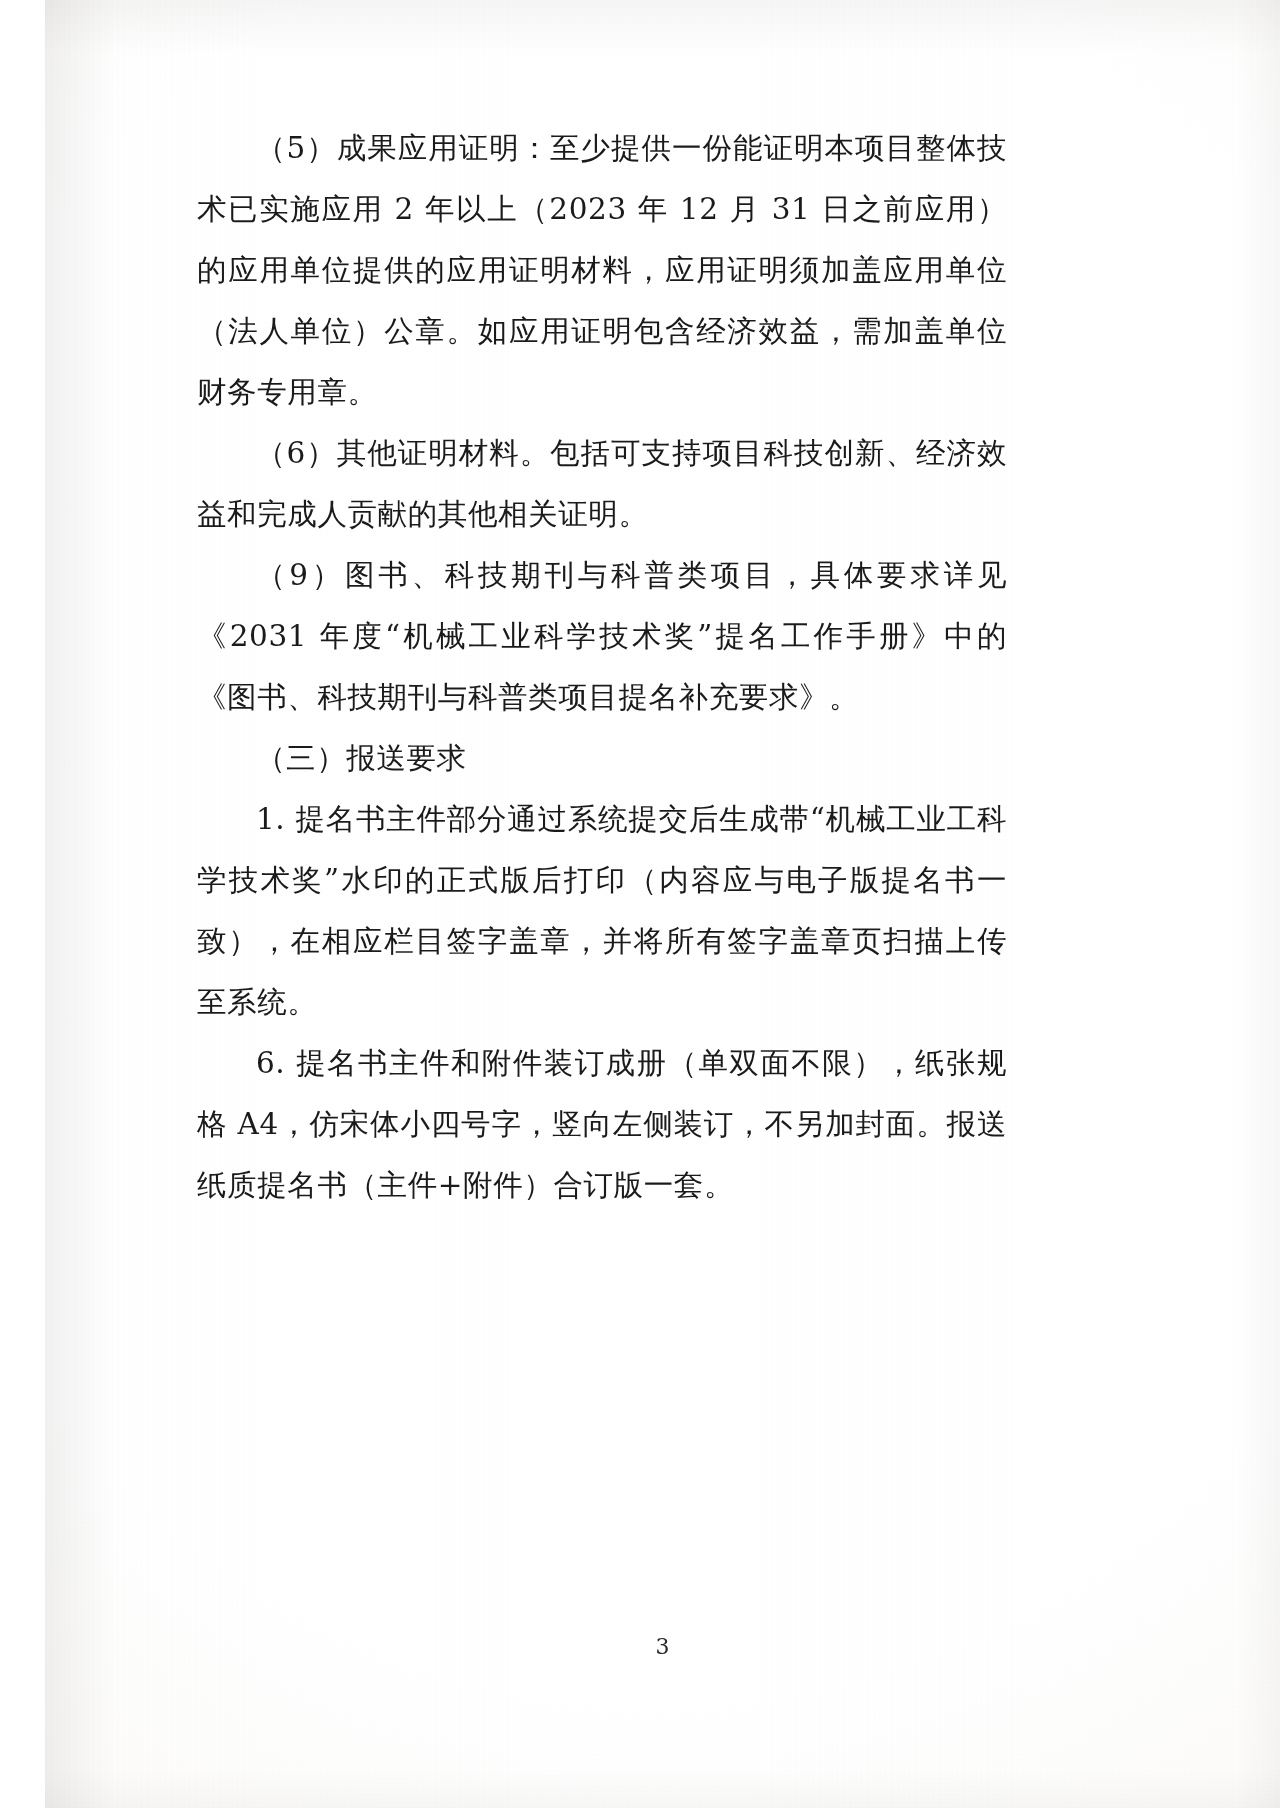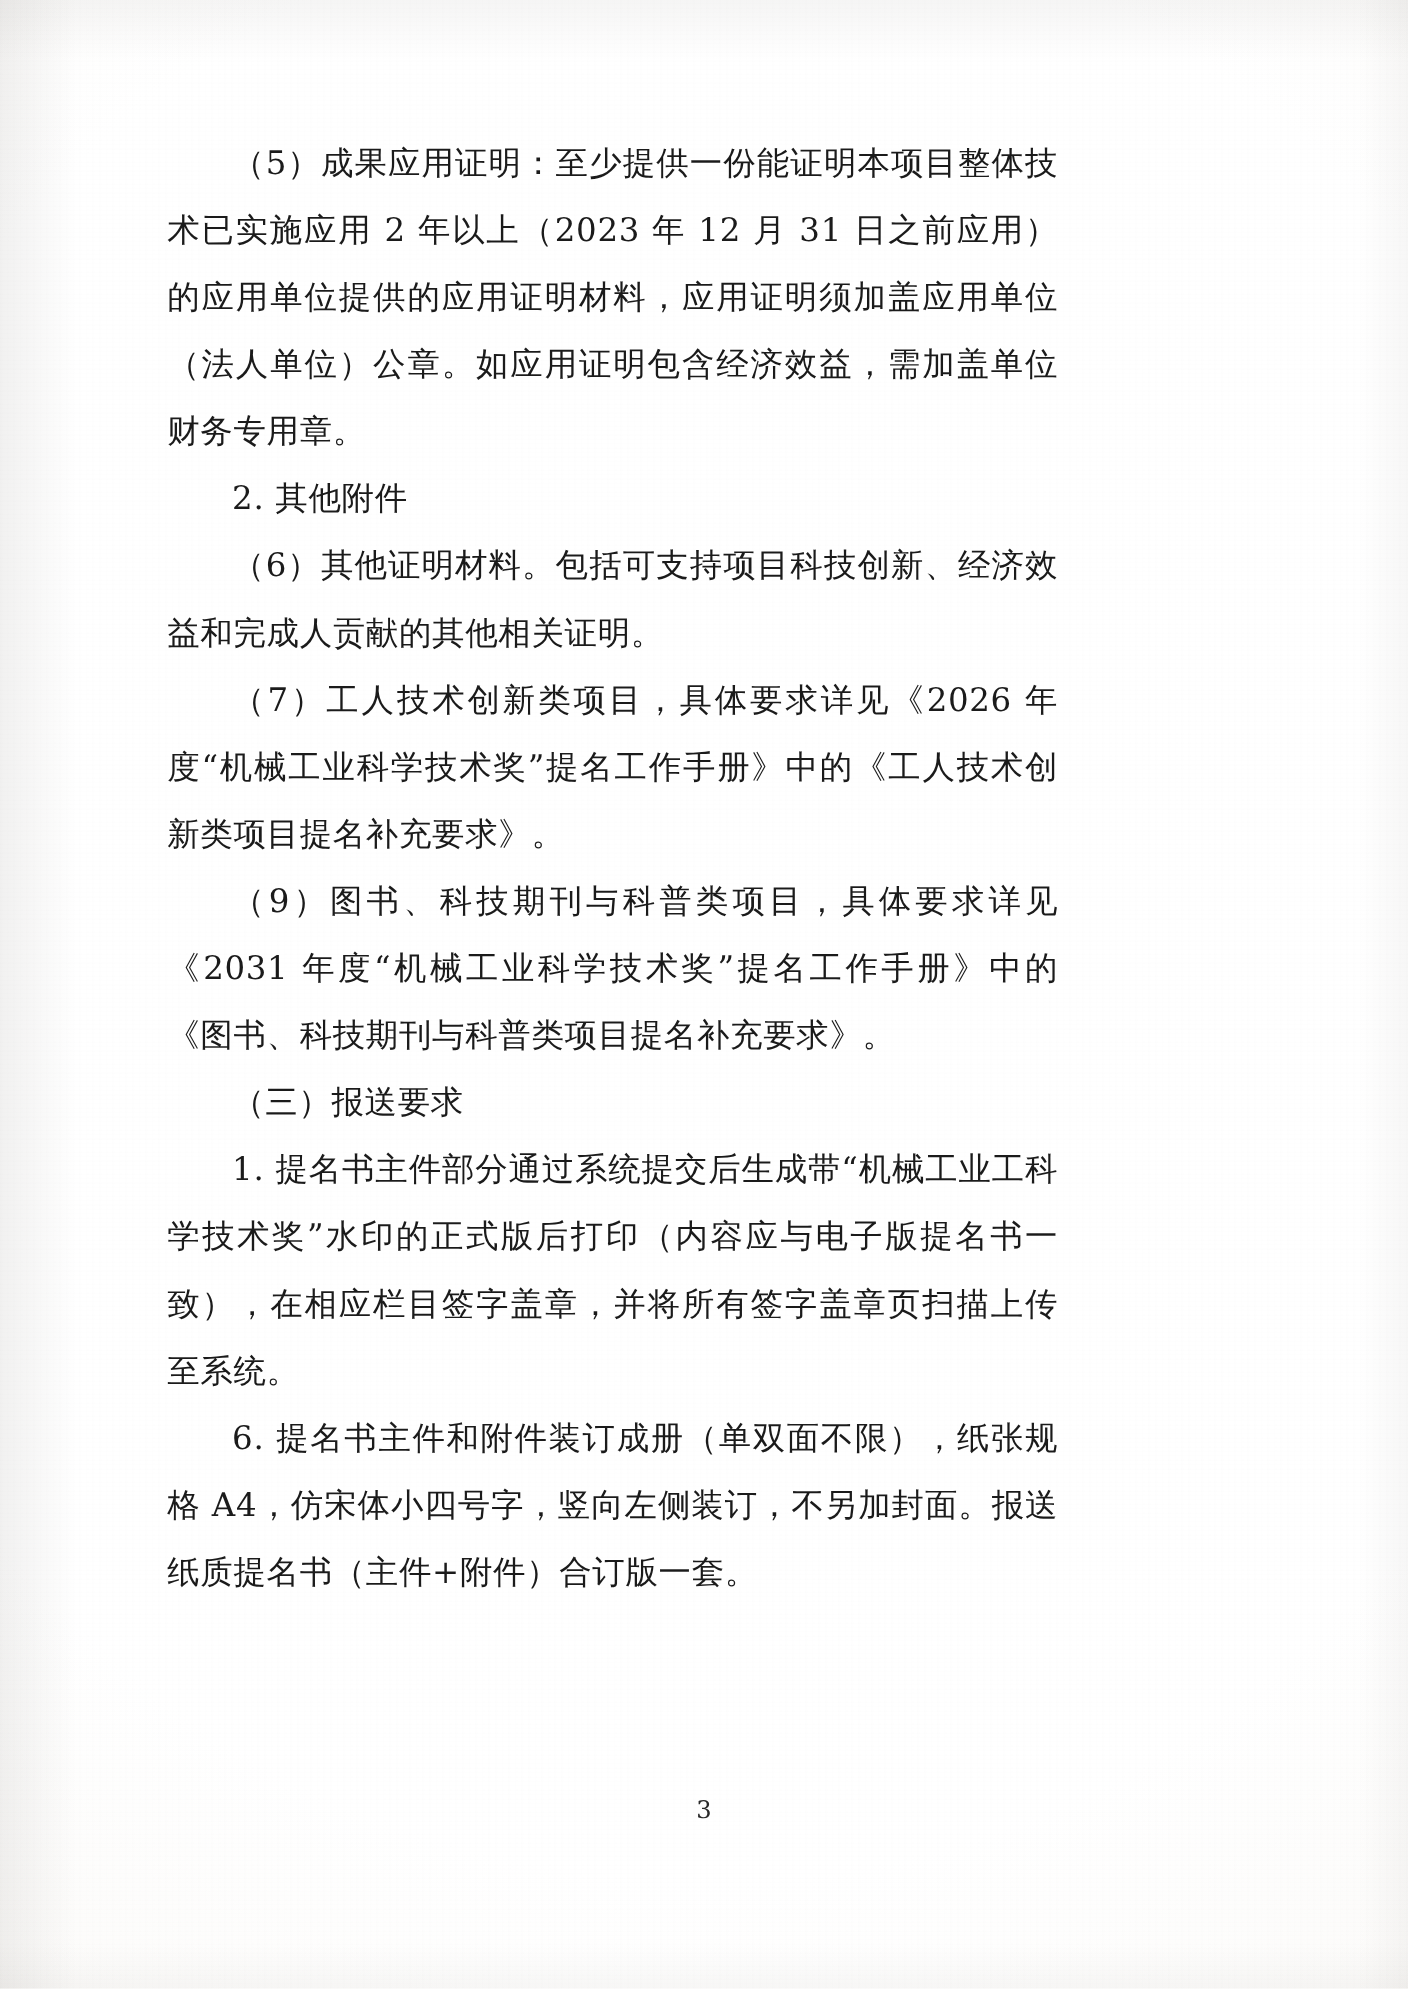--- a/index.html
+++ b/index.html
@@ -13,20 +13,21 @@
     position: relative;
     font-family: "DejaVu Serif", "Liberation Serif", serif;
     overflow: hidden;
   }
   
   .page {
     position: absolute;
     inset: 0;
     background:
       radial-gradient(120% 90% at 50% 45%, #ffffff 55%, #fbfaf8 78%, #f4f2ef 100%);
+    margin-left: 45px;
   }
   .page::before {
     
     content: "";
     position: absolute;
     inset: 0;
     background:
       linear-gradient(to right, rgba(120,115,110,0.10) 0px, rgba(255,255,255,0) 70px),
       linear-gradient(to bottom, rgba(120,115,110,0.07) 0px, rgba(255,255,255,0) 55px),
       linear-gradient(to left, rgba(120,115,110,0.06) 0px, rgba(255,255,255,0) 45px),
@@ -77,25 +78,23 @@
   }
 </style>
 </head>
 <body>
 
 <div class="page">
   <div class="content">
 
     <p class="para indent">（5）成果应用证明：至少提供一份能证明本项目整体技术已实施应用 2 年以上（2023 年 12 月 31 日之前应用）的应用单位提供的应用证明材料，应用证明须加盖应用单位（法人单位）公章。如应用证明包含经济效益，需加盖单位财务专用章。</p>
 
-    <p class="para indent">2. 其他附件</p>
 
     <p class="para indent">（6）其他证明材料。包括可支持项目科技创新、经济效益和完成人贡献的其他相关证明。</p>
 
-    <p class="para indent">（7）工人技术创新类项目，具体要求详见《2026 年度“机械工业科学技术奖”提名工作手册》中的《工人技术创新类项目提名补充要求》。</p>
 
 
     <p class="para indent">（9）图书、科技期刊与科普类项目，具体要求详见《2031 年度“机械工业科学技术奖”提名工作手册》中的《图书、科技期刊与科普类项目提名补充要求》。</p>
 
 
     <p class="para indent">（三）报送要求</p>
 
     <p class="para indent">1. 提名书主件部分通过系统提交后生成带“机械工业工科学技术奖”水印的正式版后打印（内容应与电子版提名书一致），在相应栏目签字盖章，并将所有签字盖章页扫描上传至系统。</p>
 
     <p class="para indent"><span>6. 提名书主件和附件装订成册（单双面不限），纸张规格 A4，仿宋体小四号字，竖向左侧装订，</span><span class="bold-seg">不另加封面</span><span>。报送纸质提名书（主件+附件）合订版一套。</span></p>

